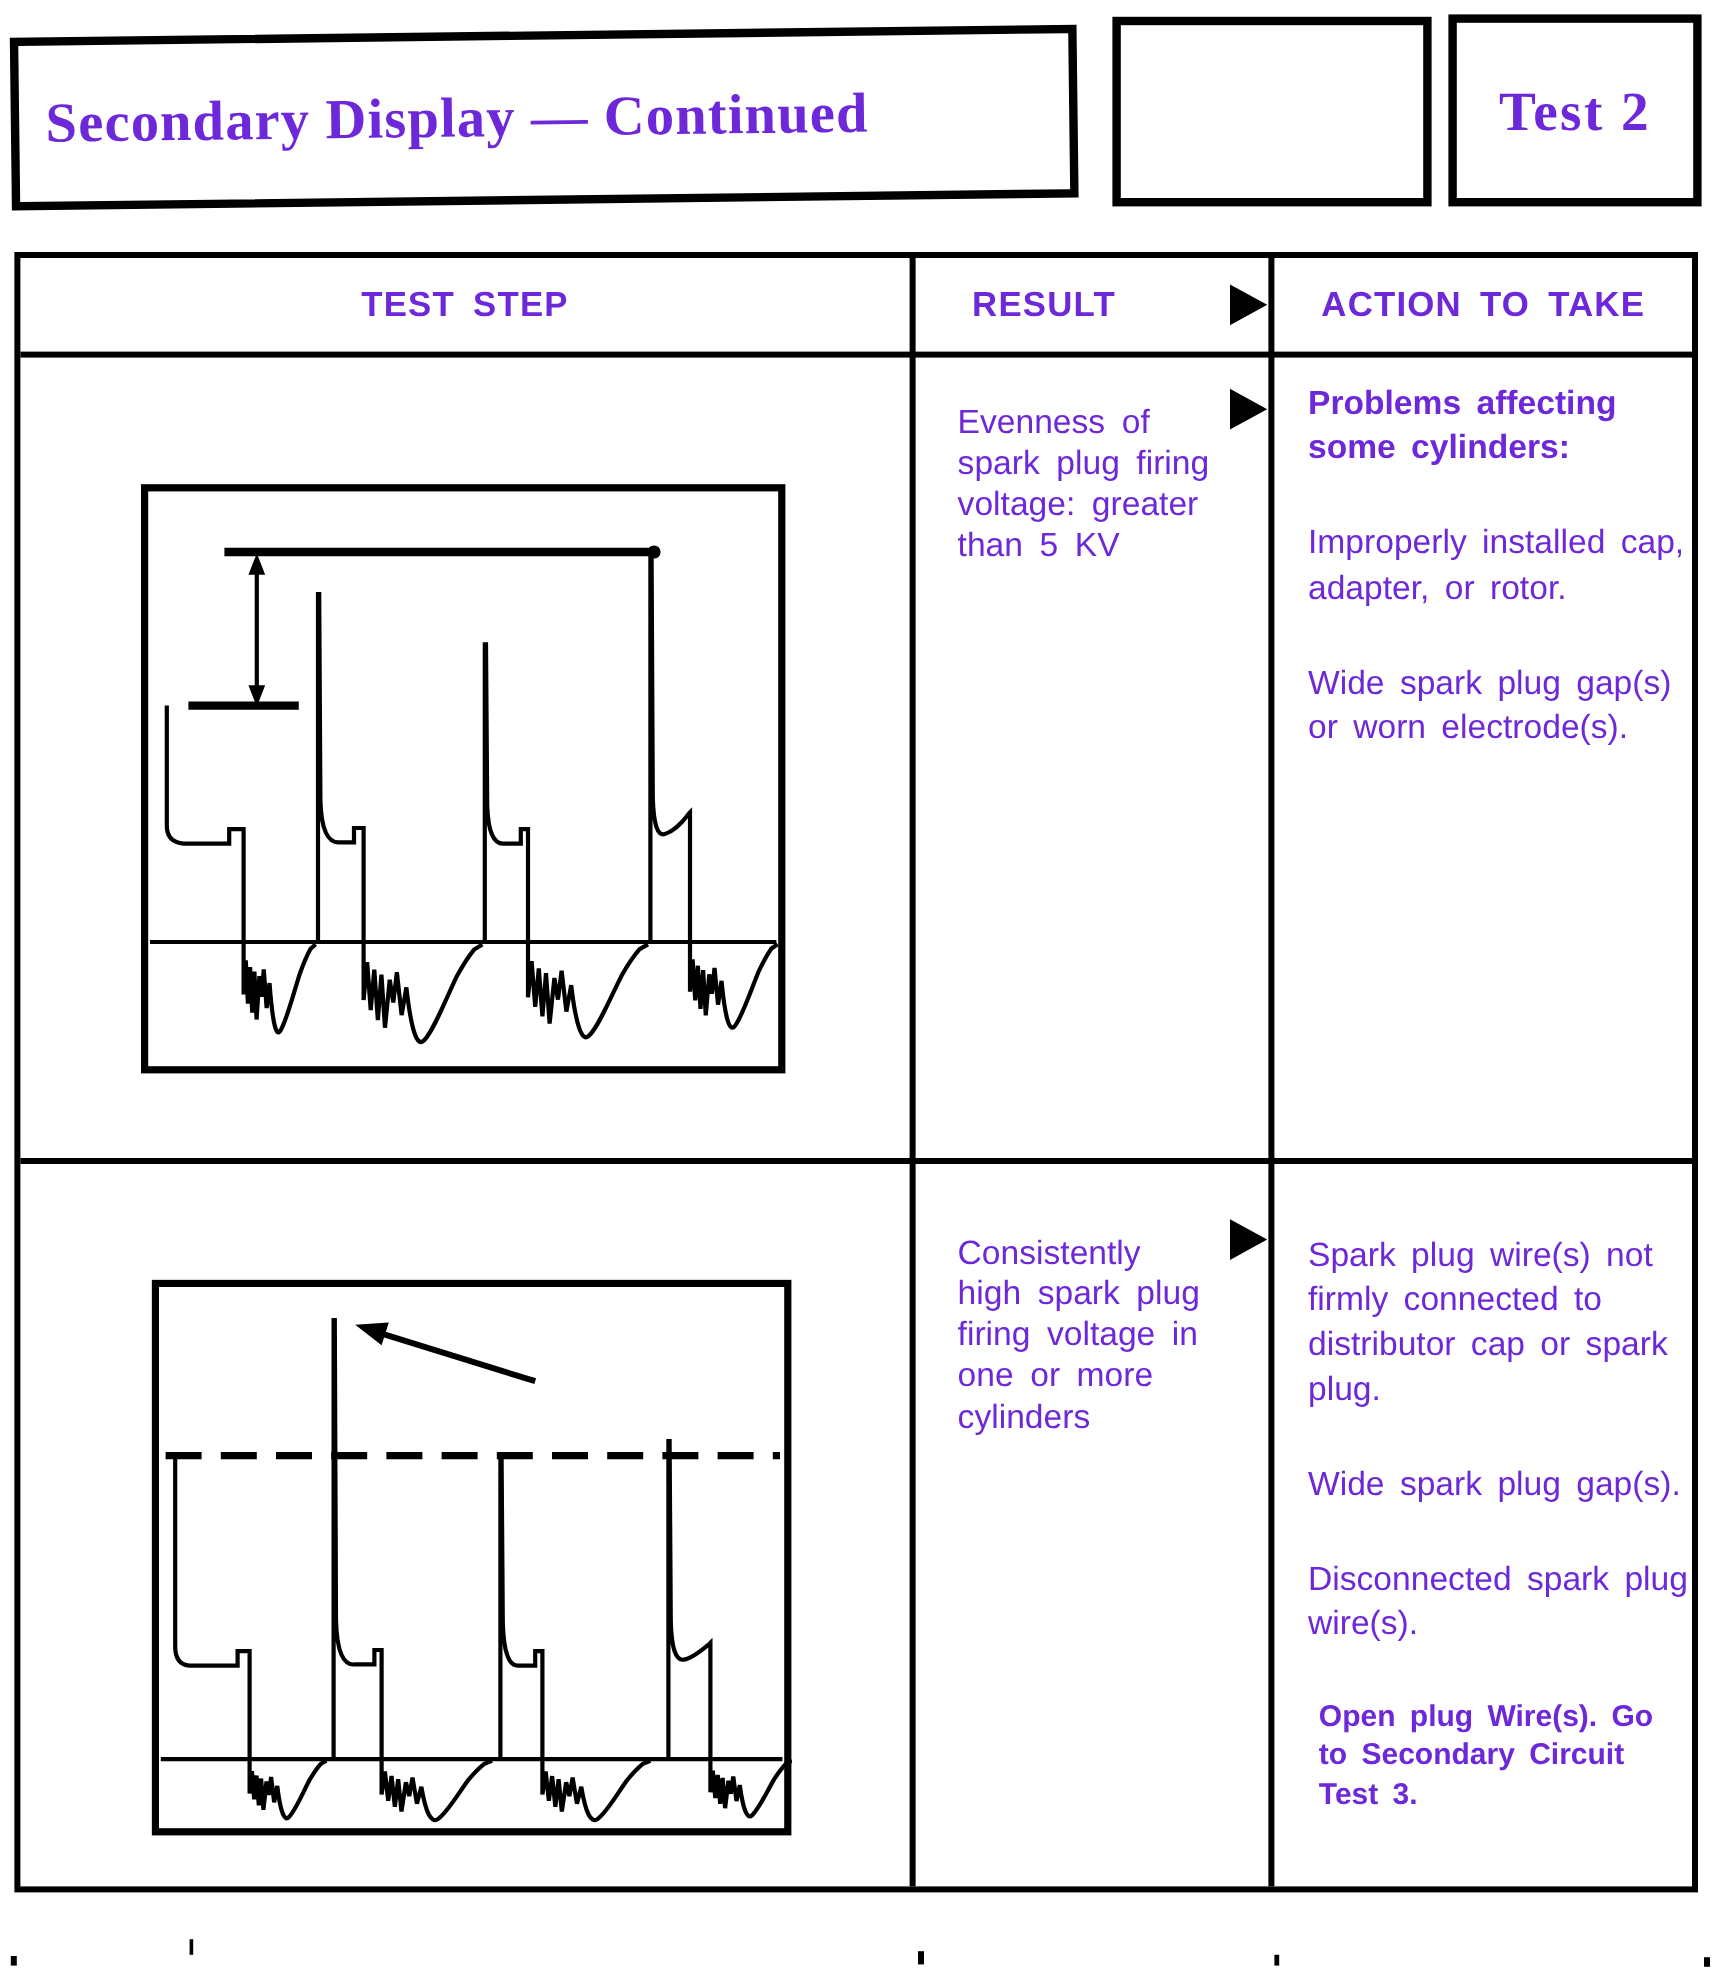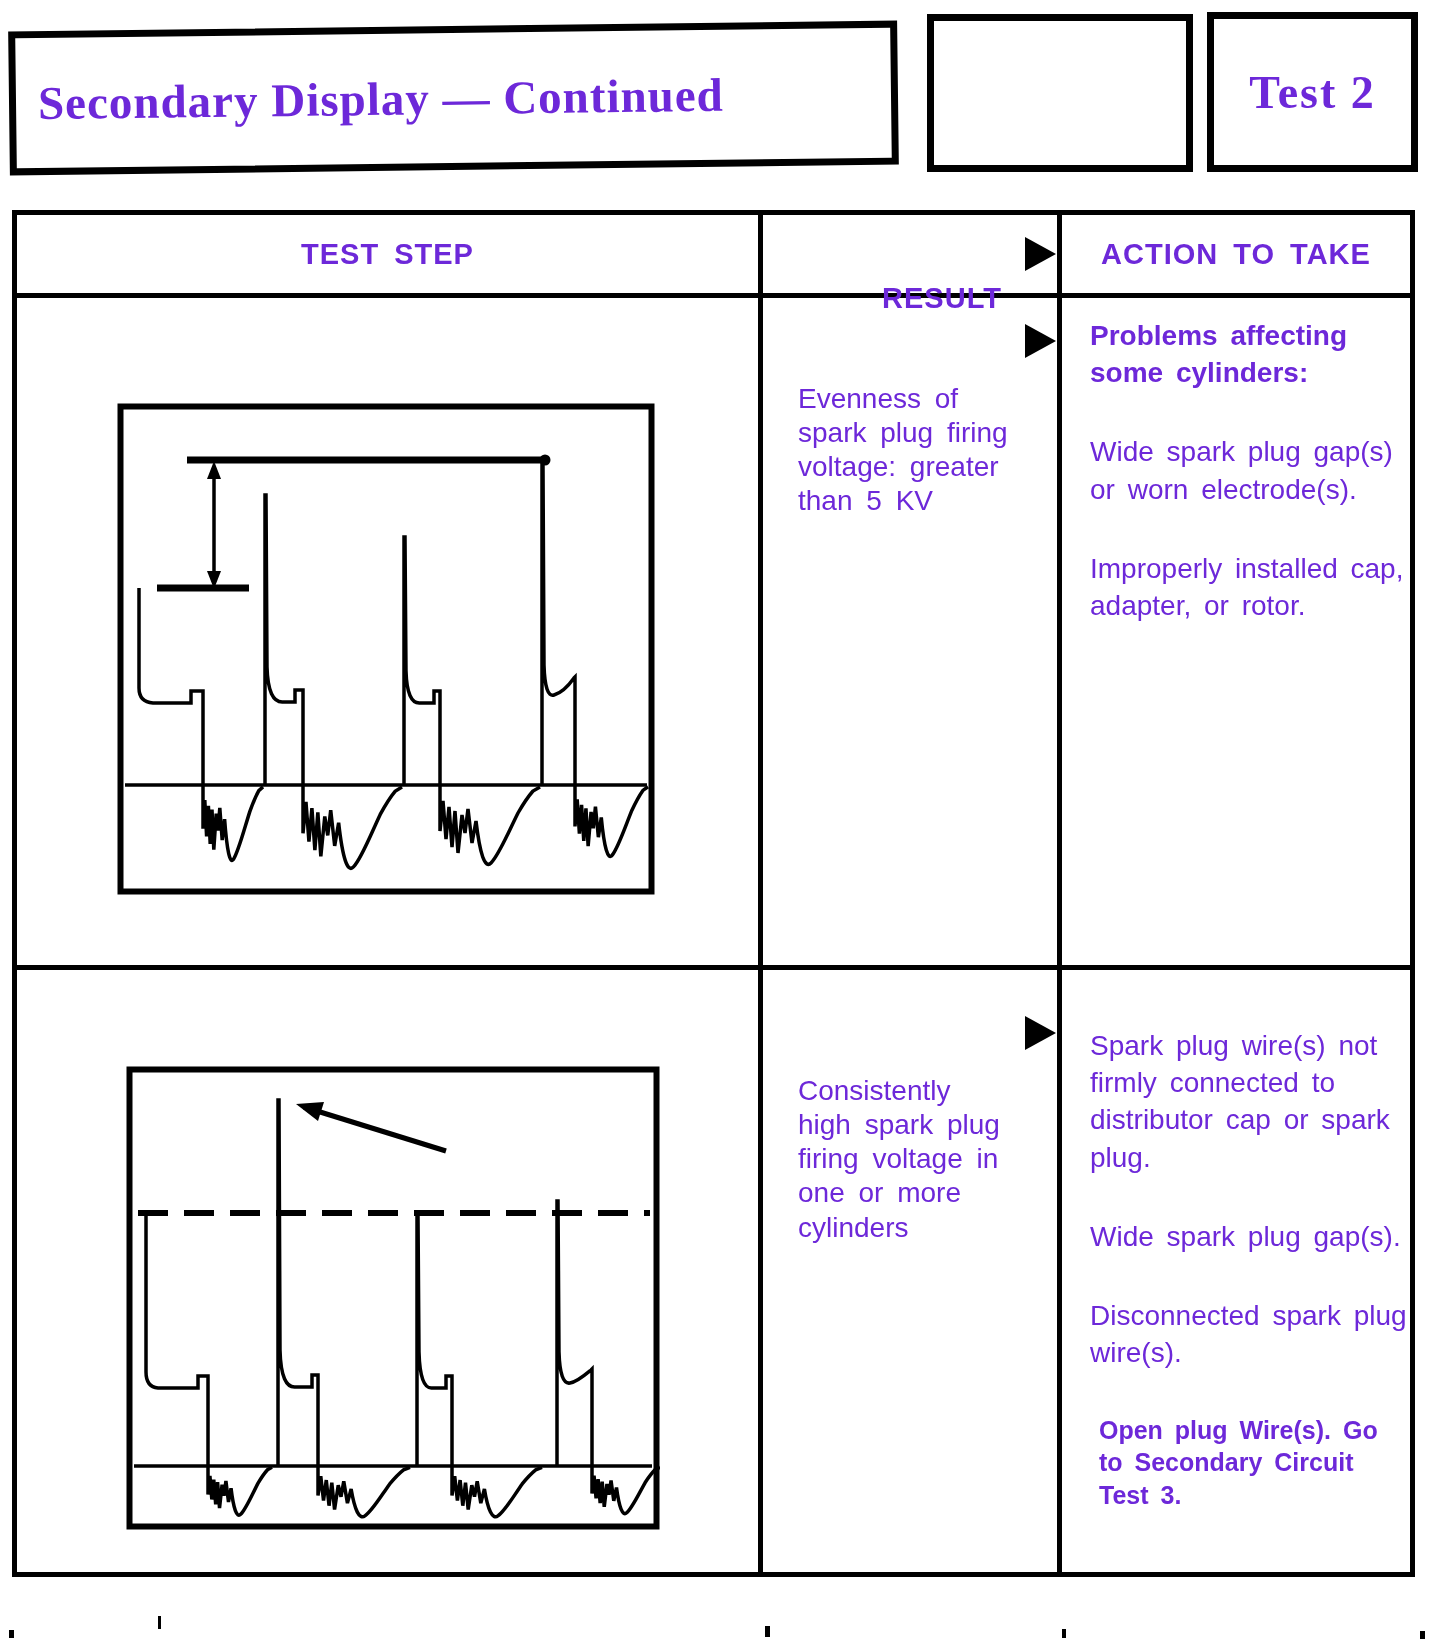--- a/index.html
+++ b/index.html
@@ -37,33 +37,33 @@
   .v1{left:741px;}
   .v2{left:1040px;}
   .hline{position:absolute;left:0;right:0;height:5px;background:#000;}
   .h-header{top:78px;}
   .h-row{top:750px;}
   .th{
     position:absolute;top:0;height:78px;display:flex;align-items:center;justify-content:center;
     font-weight:bold;font-size:29px;letter-spacing:1px;word-spacing:6px;
   }
   .th-test{left:0;width:741px;}
-  .th-result{left:778px;width:294px;margin-top:44px;}
+  .th-result{left:706px;width:294px;}
   .th-action{left:1045px;width:348px;}
   .tri{
     position:absolute;width:0;height:0;
     border-top:17px solid transparent;border-bottom:17px solid transparent;
     border-left:31px solid #000;
   }
   .tri-header{left:1008px;top:22px;}
   .tri-row1{left:1008px;top:109px;}
   .tri-row2{left:1008px;top:801px;}
   
   .result-text{
-    position:absolute;font-size:28px;line-height:1.22;word-spacing:6px;margin-top:47px;
+    position:absolute;font-size:28px;line-height:1.22;word-spacing:6px;
   }
   .result1{left:781px;top:120px;width:218px;}
   .result2{left:781px;top:812px;width:218px;}
   .action-text{
     position:absolute;font-size:28px;line-height:1.33;word-spacing:5px;
   }
   .action1{left:1073px;top:102px;width:322px;}
   .action2{left:1073px;top:812px;width:322px;}
   .action-text p{margin:0 0 42px 0;}
   .p-bold{font-weight:bold;}
@@ -129,22 +129,22 @@
         <use href="#nz" transform="translate(323,382) scale(1.0,1.0)"></use>
         <path d="M425,382 L425,58 M426,62 L427,262 Q428,295 437,292 C444,290 452,282 457,275 L458,274 L458,382"></path>
         <use href="#nz" transform="translate(458,382) scale(0.73,0.9)"></use>
       </g>
     </svg>
 
     <div class="result-text result1">Evenness of spark plug firing voltage: greater than 5 KV</div>
     <span class="tri tri-row1"></span>
     <div class="action-text action1">
       <p class="p-bold">Problems affecting some cylinders:</p>
+      <p>Improperly installed cap, adapter, or rotor.</p>
       <p>Wide spark plug gap(s) or worn electrode(s).</p>
-      <p>Improperly installed cap, adapter, or rotor.</p>
     </div>
 
     <svg class="fig fig2" width="534" height="464" viewBox="0 0 534 464">
       <g fill="none" stroke="#000" stroke-width="3.5">
         <rect x="3.5" y="3.5" width="527" height="457" stroke-width="6"></rect>
         <path d="M12,147 H524" stroke-width="6" stroke-dasharray="30 16"></path>
         <path d="M8,400 H526"></path>
         <path d="M20,149 L20,306 Q20,321 32,322 L72,322 L72,310 L82,310 L82,400"></path>
         <use href="#nz" transform="translate(82,400) scale(0.64,0.62)"></use>
         <path d="M152,400 L152,34 L153,34 L154,284 Q155,323 170,321 L186,321 L186,309 L192,309 L192,400"></path>

